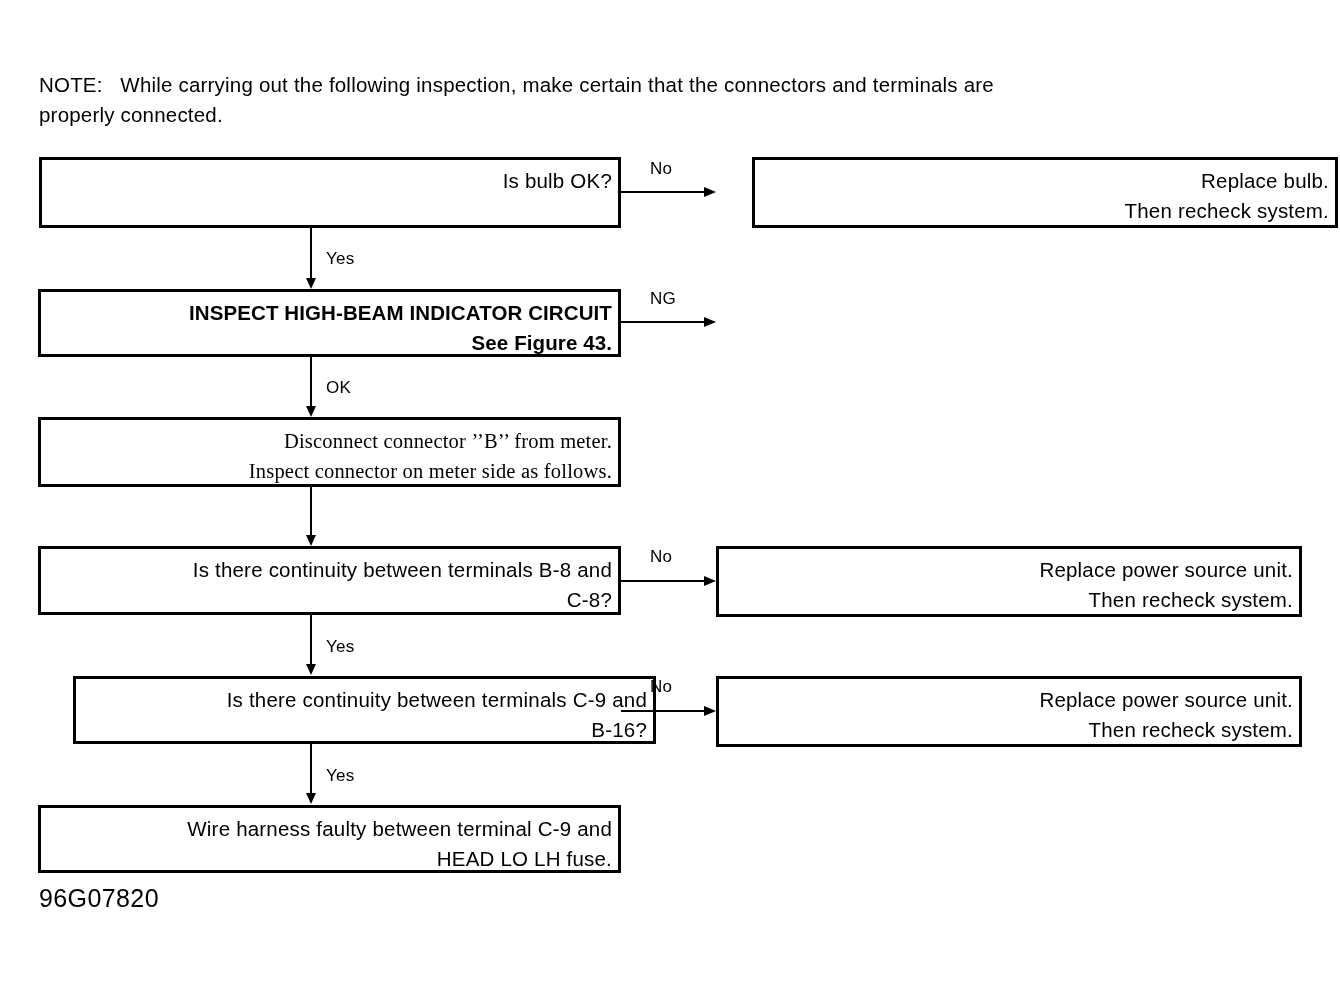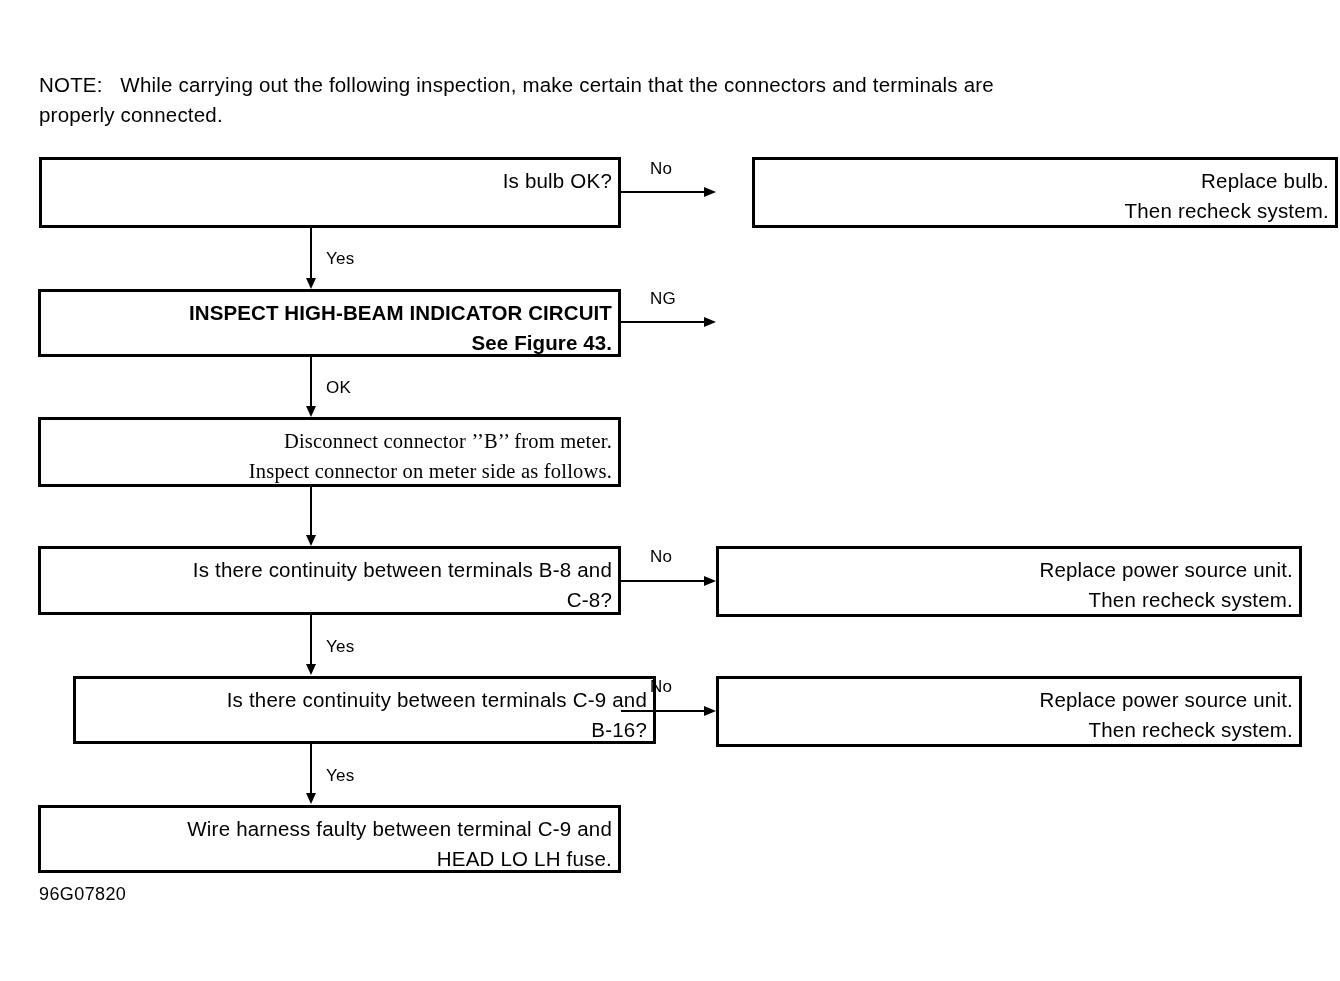--- a/index.html
+++ b/index.html
@@ -81,21 +81,21 @@
     position: absolute;
     font-size: 17px;
     line-height: 22px;
     letter-spacing: 0.2px;
     white-space: nowrap;
   }
   .footer-code {
     position: absolute;
     left: 39px;
     top: 884px;
-    font-size: 18px;
+    font-size: 25px;
     letter-spacing: 0.4px;
   }
 </style>
 </head>
 <body>
 
 <div id="page">
 
   <div class="note">NOTE:   While carrying out the following inspection, make certain that the connectors and terminals are
 properly connected.</div>

